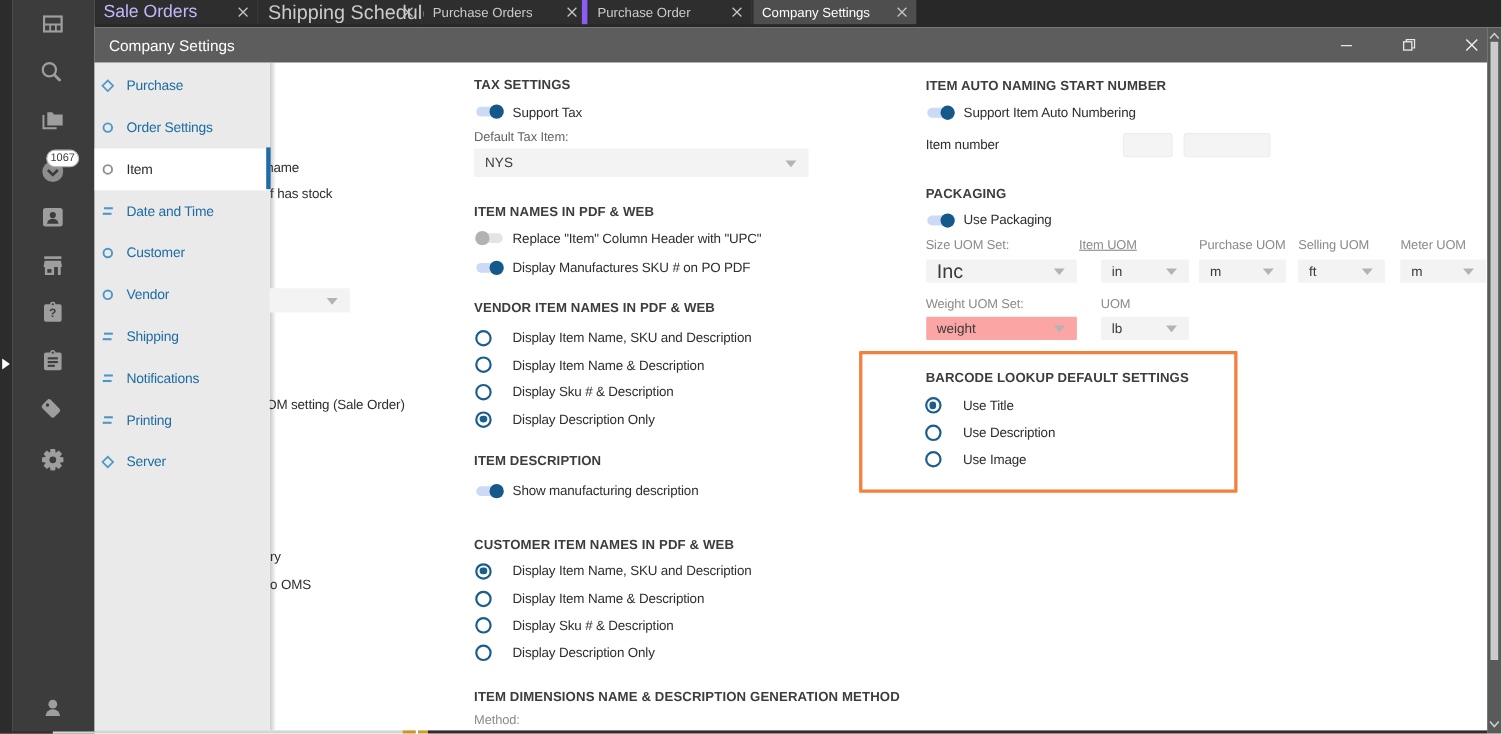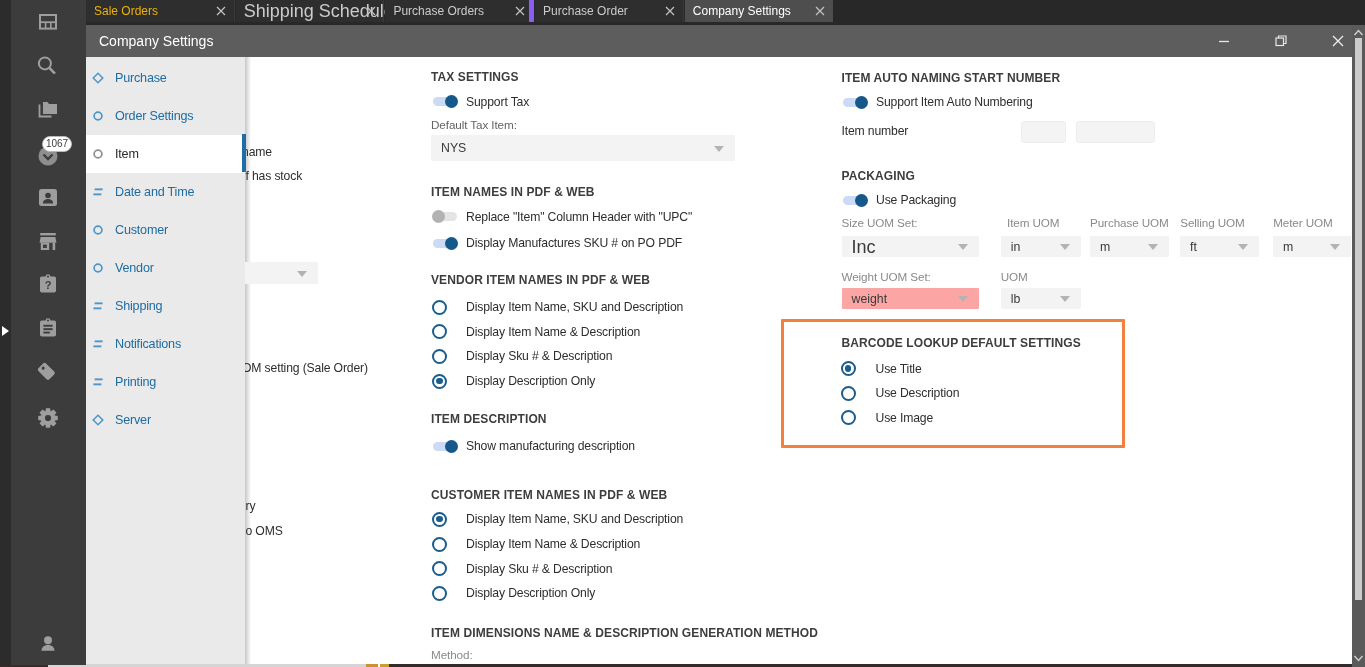--- a/index.html
+++ b/index.html
@@ -66,21 +66,21 @@
     <circle cx="10" cy="10" r="6.6" fill="#9e9e9e"></circle>
     <polygon points="7.31,3.97 7.92,0.22 12.08,0.22 12.69,3.97 12.36,3.84 15.44,1.61 18.39,4.56 16.16,7.64 16.03,7.31 19.78,7.92 19.78,12.08 16.03,12.69 16.16,12.36 18.39,15.44 15.44,18.39 12.36,16.16 12.69,16.03 12.08,19.78 7.92,19.78 7.31,16.03 7.64,16.16 4.56,18.39 1.61,15.44 3.84,12.36 3.97,12.69 0.22,12.08 0.22,7.92 3.97,7.31 3.84,7.64 1.61,4.56 4.56,1.61 7.64,3.84" fill="#9e9e9e"></polygon>
     <circle cx="10" cy="10" r="3.1" fill="#3c3c3c"></circle>
   </svg>
 <svg class="abs" style="left:38px;top:633px" width="20" height="20" viewBox="0 0 20 20">
     <circle cx="10" cy="7.2" r="4" fill="#9e9e9e"></circle>
     <path d="M3.4,17.8 a6.6,6 0 0 1 13.2,0 z" fill="#9e9e9e"></path>
   </svg>
 <div class="abs" style="left:86px;top:0;width:1279px;height:25px;background:#282828"></div>
 <div class="abs" style="left:86.0px;top:0;width:148.7px;height:22px;background:#2e2e2e;border-right:1px solid #3a3a3a;box-sizing:border-box">
-    <span style="position:absolute;left:8px;top:0;line-height:22px;font-size:12px;color:#eab308;white-space:nowrap">Sale Orders</span>
+    <span style="position:absolute;left:8px;top:0;line-height:22px;font-size:16px;color:#c4b5fd;white-space:nowrap">Sale Orders</span>
     <svg width="10" height="10" viewBox="0 0 10 10" style="position:absolute;left:130px;top:6px">
       <path d="M1,1 L9,9 M9,1 L1,9" stroke="#c3c3c3" stroke-width="1.2"></path>
     </svg>
   </div>
 <div class="abs" style="left:235.7px;top:0;width:148.7px;height:22px;background:#2e2e2e;border-right:1px solid #3a3a3a;box-sizing:border-box">
     <span style="position:absolute;left:8px;top:0;line-height:22px;font-size:18px;color:#cbcbcb;white-space:nowrap">Shipping Schedule</span>
     <svg width="10" height="10" viewBox="0 0 10 10" style="position:absolute;left:130px;top:6px">
       <path d="M1,1 L9,9 M9,1 L1,9" stroke="#c3c3c3" stroke-width="1.2"></path>
     </svg>
   </div>
@@ -175,21 +175,21 @@
     <div class="abs" style="left:609.5px;top:38.5px;width:13px;height:13px;border-radius:50%;background:#15588a"></div>
     <div class="abs lbl" style="left:631.0px;top:37px;">Support Item Auto Numbering</div>
     <div class="abs lbl" style="left:596.5px;top:66.3px;">Item number</div>
     <div class="abs" style="left:776px;top:64px;width:45px;height:22px;background:#f4f4f4;border:1px solid #ececec;box-sizing:border-box;border-radius:3px"></div>
     <div class="abs" style="left:831px;top:64px;width:79px;height:22px;background:#f4f4f4;border:1px solid #ececec;box-sizing:border-box;border-radius:3px"></div>
     <div class="abs hdr" style="left:596.5px;top:110.6px;">PACKAGING</div>
     <div class="abs" style="left:598.0px;top:138.5px;width:24px;height:9px;border-radius:4.5px;background:#ccdaf5"></div>
     <div class="abs" style="left:609.5px;top:136.5px;width:13px;height:13px;border-radius:50%;background:#15588a"></div>
     <div class="abs lbl" style="left:631.0px;top:135px;">Use Packaging</div>
     <div class="abs glbl" style="left:596.5px;top:158px;">Size UOM Set:</div>
-    <div class="abs glbl" style="left:762px;top:158px;">Item UOM</div>
+    <div class="abs glbl" style="left:736px;top:158px;text-decoration:underline;">Item UOM</div>
     <div class="abs glbl" style="left:845px;top:158px;">Purchase UOM</div>
     <div class="abs glbl" style="left:935.2px;top:158px;">Selling UOM</div>
     <div class="abs glbl" style="left:1028.2px;top:158px;">Meter UOM</div>
     <div class="abs" style="left:596.5px;top:179px;width:137px;height:21px;background:#f3f3f3;border-radius:1px">
       <span style="position:absolute;left:10px;top:50%;transform:translateY(-50%);font-size:18px;color:#3a3a3a;white-space:nowrap">Inc</span>
       <span style="position:absolute;right:11px;top:50%;margin-top:-2.5px;width:0;height:0;border-left:5.5px solid transparent;border-right:5.5px solid transparent;border-top:6.5px solid #b3b3b3"></span>
     </div>
     <div class="abs" style="left:755.7px;top:179px;width:80px;height:21px;background:#f3f3f3;border-radius:1px">
       <span style="position:absolute;left:10px;top:50%;transform:translateY(-50%);font-size:12.3px;color:#3a3a3a;white-space:nowrap">in</span>
       <span style="position:absolute;right:11px;top:50%;margin-top:-2.5px;width:0;height:0;border-left:5.5px solid transparent;border-right:5.5px solid transparent;border-top:6.5px solid #b3b3b3"></span>

